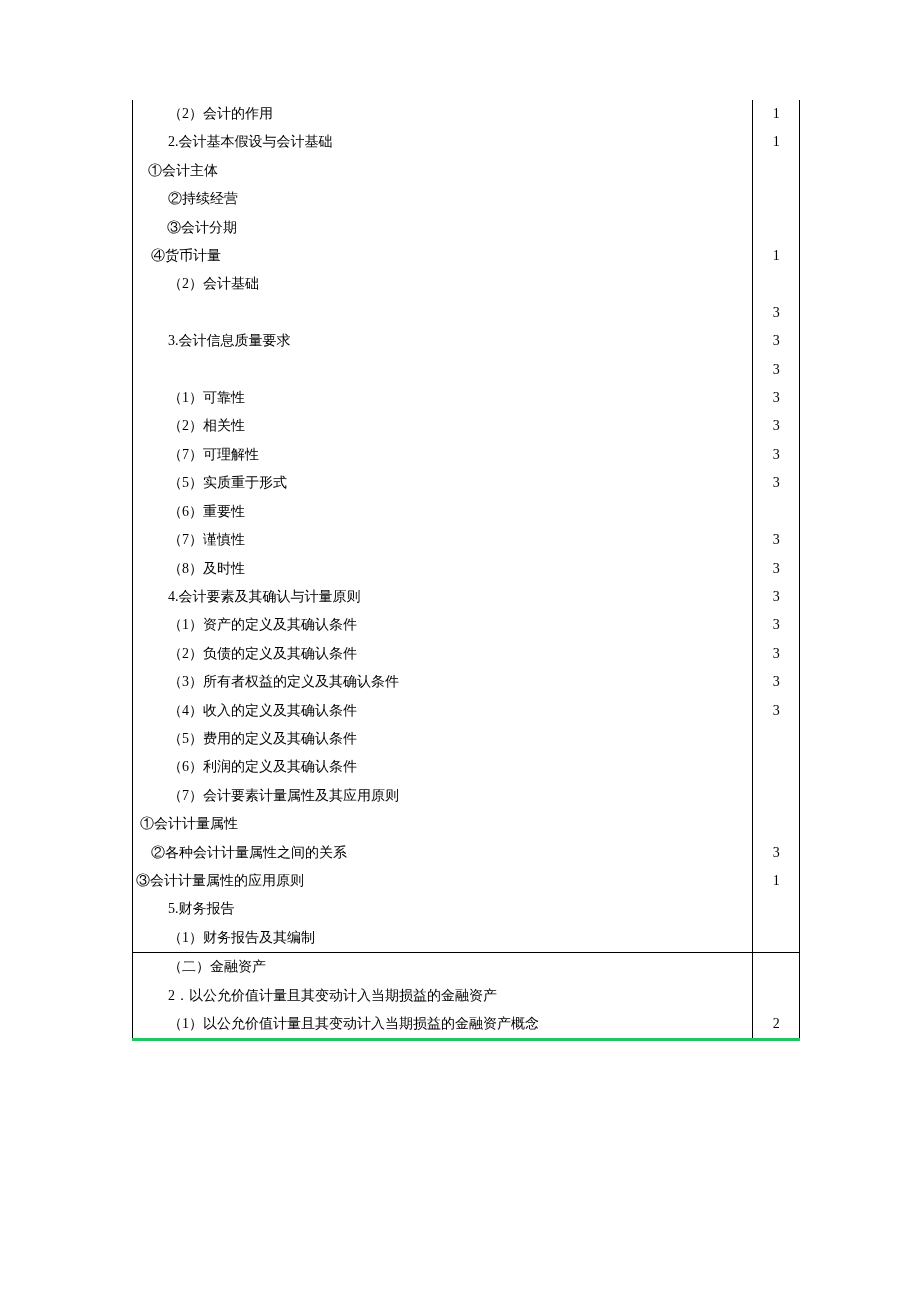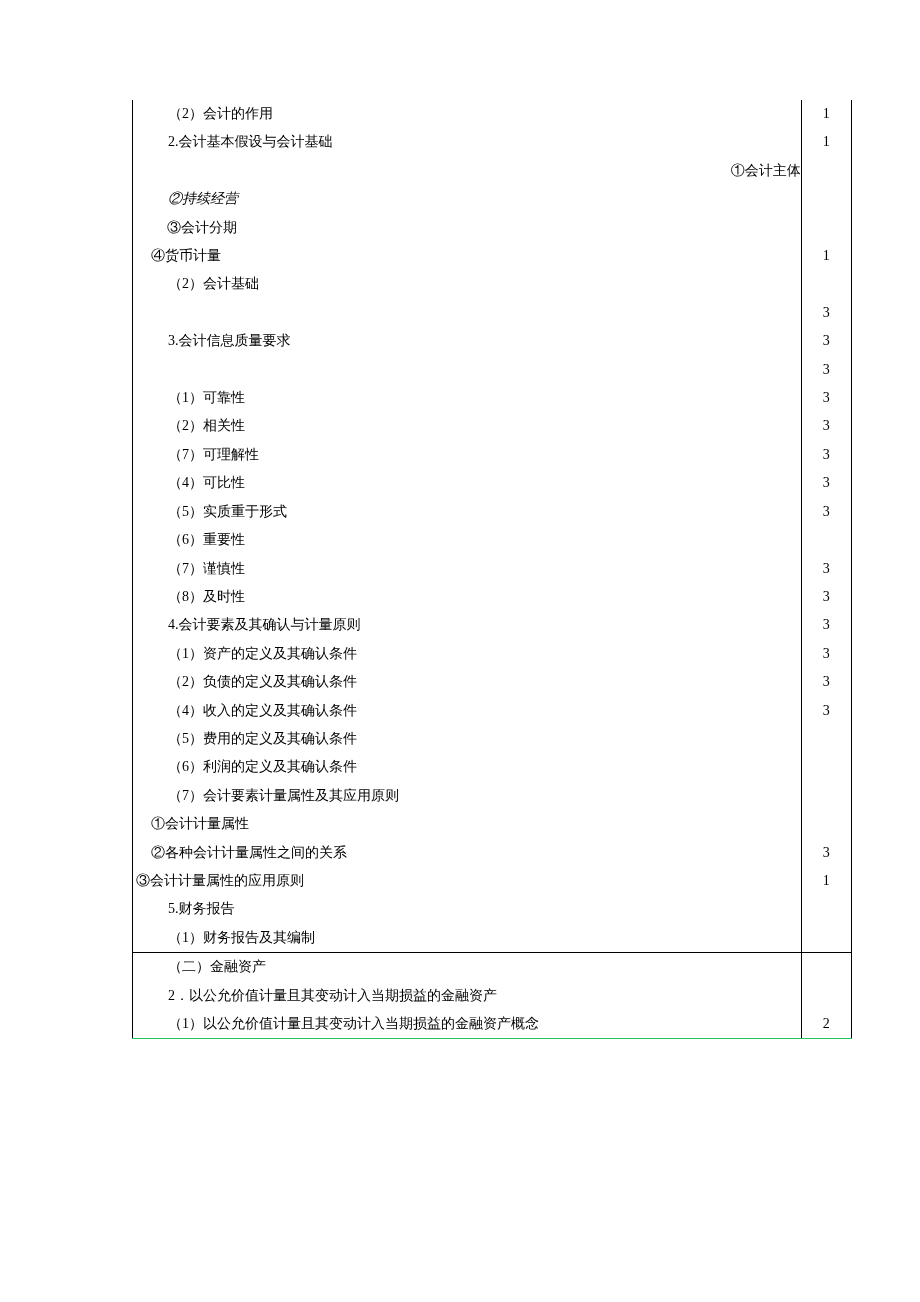--- a/index.html
+++ b/index.html
@@ -9,21 +9,21 @@
     font-family: "SimSun", "宋体", serif;
     font-size: 14px;
     color: #000000;
     width: 920px;
   }
   .page {
     padding: 100px 0 110px 0;
   }
   table {
     border-collapse: collapse;
-    width: 720px;
+    width: 668px;
     margin-left: 132px;
   }
   td {
     padding: 0;
     vertical-align: middle;
     height: 28.4px;
     line-height: 28.4px;
   }
   td.left {
     width: 575px;
@@ -34,43 +34,43 @@
   td.right {
     width: 45px;
     border-right: 1px solid #000;
     text-align: center;
     font-family: "Times New Roman", serif;
   }
   tr.section-start td {
     border-top: 1px solid #000;
   }
   tr.last-row td {
-    border-bottom: 1px solid #22c55e;
+    border-bottom: 3px solid #22c55e;
   }
 </style>
 </head>
 <body>
 
 <div class="page">
   <table>
     <tbody id="table-body">
         <tr>
           <td class="left">（2）会计的作用</td>
           <td class="right">1</td>
         </tr>
         <tr>
           <td class="left">2.会计基本假设与会计基础</td>
           <td class="right">1</td>
         </tr>
         <tr>
-          <td class="left" style="padding-left: 6px; text-align: right;">①会计主体</td>
+          <td class="left" style="padding-left: 15px;">①会计主体</td>
           <td class="right"></td>
         </tr>
         <tr>
-          <td class="left" style=" font-style: italic;">②持续经营</td>
+          <td class="left" style="">②持续经营</td>
           <td class="right"></td>
         </tr>
         <tr>
           <td class="left" style="padding-left: 34px;">③会计分期</td>
           <td class="right"></td>
         </tr>
         <tr>
           <td class="left" style="padding-left: 18px;">④货币计量</td>
           <td class="right">1</td>
         </tr>
@@ -96,24 +96,20 @@
         </tr>
         <tr>
           <td class="left">（2）相关性</td>
           <td class="right">3</td>
         </tr>
         <tr>
           <td class="left">（7）可理解性</td>
           <td class="right">3</td>
         </tr>
         <tr>
-          <td class="left">（4）可比性</td>
-          <td class="right">3</td>
-        </tr>
-        <tr>
           <td class="left">（5）实质重于形式</td>
           <td class="right">3</td>
         </tr>
         <tr>
           <td class="left">（6）重要性</td>
           <td class="right"></td>
         </tr>
         <tr>
           <td class="left">（7）谨慎性</td>
           <td class="right">3</td>
@@ -128,37 +124,41 @@
         </tr>
         <tr>
           <td class="left">（1）资产的定义及其确认条件</td>
           <td class="right">3</td>
         </tr>
         <tr>
           <td class="left">（2）负债的定义及其确认条件</td>
           <td class="right">3</td>
         </tr>
         <tr>
+          <td class="left">（3）所有者权益的定义及其确认条件</td>
+          <td class="right">3</td>
+        </tr>
+        <tr>
           <td class="left">（4）收入的定义及其确认条件</td>
           <td class="right">3</td>
         </tr>
         <tr>
           <td class="left">（5）费用的定义及其确认条件</td>
           <td class="right"></td>
         </tr>
         <tr>
           <td class="left">（6）利润的定义及其确认条件</td>
           <td class="right"></td>
         </tr>
         <tr>
           <td class="left">（7）会计要素计量属性及其应用原则</td>
           <td class="right"></td>
         </tr>
         <tr>
-          <td class="left" style="padding-left: 18px; font-family: Liberation Mono, monospace;">①会计计量属性</td>
+          <td class="left" style="padding-left: 7px; font-family: Liberation Mono, monospace;">①会计计量属性</td>
           <td class="right"></td>
         </tr>
         <tr>
           <td class="left" style="padding-left: 18px;">②各种会计计量属性之间的关系</td>
           <td class="right">3</td>
         </tr>
         <tr>
           <td class="left" style="padding-left: 3px;">③会计计量属性的应用原则</td>
           <td class="right">1</td>
         </tr>

